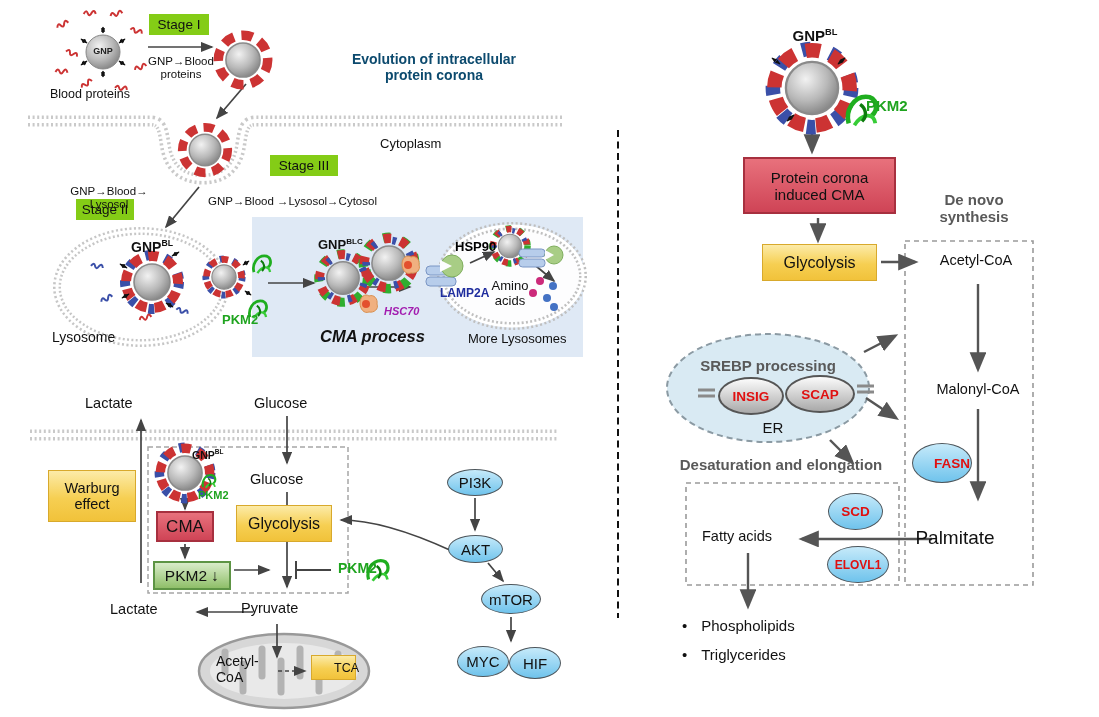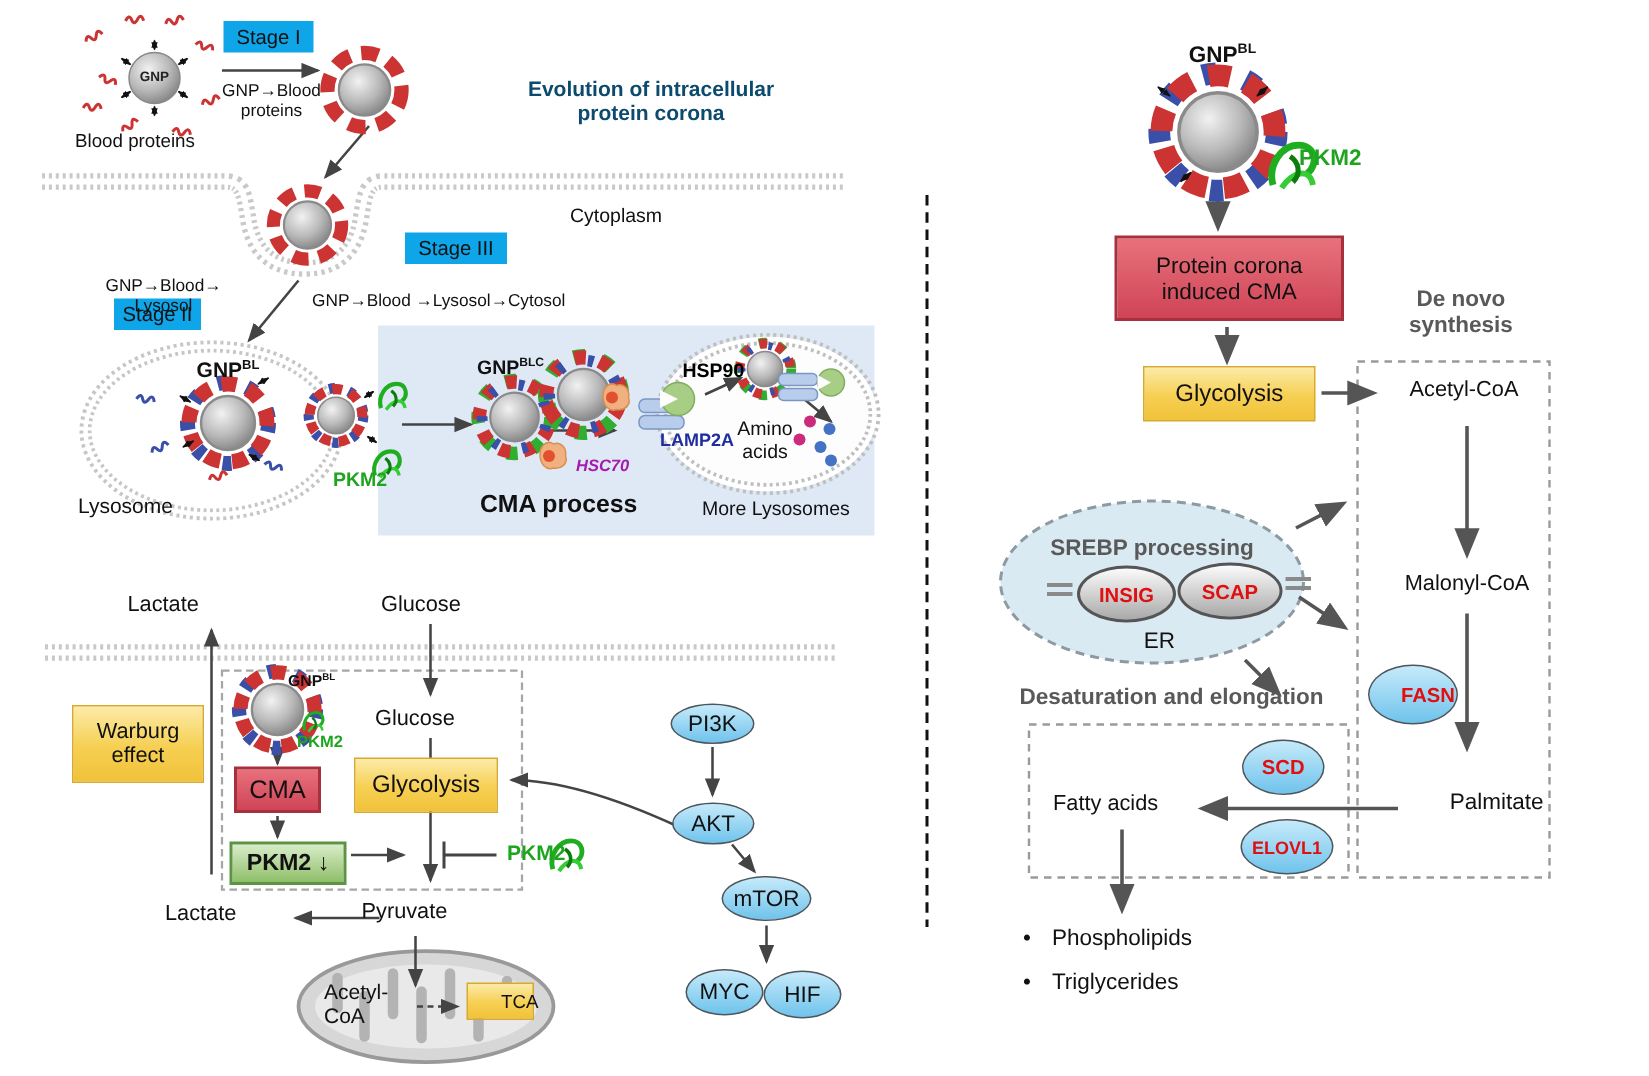--- a/index.html
+++ b/index.html
@@ -2,31 +2,31 @@
 <html><head>
 <meta charset="utf-8">
 <style>
   html,body{margin:0;padding:0;background:#fff;}
   #stage{position:relative;width:1099px;height:717px;background:#fff;overflow:hidden;
          font-family:"Liberation Sans",sans-serif;}
   .t{position:absolute;color:#111;line-height:1.12;font-family:"Liberation Sans",sans-serif;}
   .c{text-align:center;}
   .b{font-weight:bold;}
   sup{font-size:62%;vertical-align:super;}
-  .stage-label{position:absolute;background:#0ea5e9;text-align:center;font-size:13.5px;
+  .stage-label{position:absolute;background:#84cc16;text-align:center;font-size:13.5px;
                padding:3px 0;color:#111;}
   .yellow-box{position:absolute;background:linear-gradient(180deg,#fceba8,#f6cf52 55%,#f1c23a);
               border:1.5px solid #d8a92c;display:flex;align-items:center;justify-content:center;
               color:#111;box-sizing:border-box;}
   .red-box{position:absolute;background:linear-gradient(180deg,#e8717c,#cf4456);
            border:2px solid #a7303f;display:flex;align-items:center;justify-content:center;
            color:#111;box-sizing:border-box;text-align:center;}
   .green-box{position:absolute;background:linear-gradient(180deg,#d9ecc9,#8fbf69);
            border:2px solid #5d9444;display:flex;align-items:center;justify-content:center;
-           color:#111;box-sizing:border-box;font-weight:bold;}
+           color:#111;box-sizing:border-box;}
   .node{position:absolute;background:linear-gradient(180deg,#c6eafa,#6fc3ec);
         border:1.6px solid #4d565c;border-radius:50%;display:flex;align-items:center;
         justify-content:center;color:#111;box-sizing:border-box;}
   .gray-ell{position:absolute;background:linear-gradient(180deg,#fbfbfb,#a9a9a9);
         border:2px solid #555;border-radius:50%;display:flex;align-items:center;
         justify-content:center;box-sizing:border-box;}
   .red-t{color:#e01010;font-weight:bold;}
   .green-t{color:#1fa41f;font-weight:bold;}
   .gray-t{color:#595959;font-weight:bold;}
   .panel-bg{position:absolute;left:252px;top:217px;width:331px;height:140px;background:#dfe9f5;}
@@ -274,21 +274,21 @@
   <div class="t b" style="left:318px;top:237px;width:64px;font-size:13px;">
     <span>GNP</span><sup>BLC</sup>
   </div>
   <div class="t b" style="left:384px;top:305px;width:48px;font-size:11px;color:#a21caf;font-style:italic;">HSC70</div>
   <div class="t b" style="left:455px;top:240px;width:50px;font-size:13px;color:#000000;">HSP90</div>
   <div class="t b" style="left:440px;top:287px;width:54px;font-size:12px;color:#1f2d9e;">LAMP2A</div>
   <div class="t c" style="left:483px;top:279px;width:54px;font-size:13px;">
     <span>Amino</span><br>
     <span>acids</span>
   </div>
-  <div class="t b" style="left:320px;top:327px;width:130px;font-size:16.5px;">CMA process</div>
+  <div class="t b" style="left:320px;top:327px;width:130px;font-size:16.5px;font-style:italic;">CMA process</div>
   <div class="t" style="left:468px;top:332px;width:112px;font-size:13px;">More Lysosomes</div>
 
   <div class="t" style="left:85px;top:395px;width:64px;font-size:14.5px;">Lactate</div>
   <div class="t" style="left:254px;top:395px;width:70px;font-size:14.5px;">Glucose</div>
 
   <div class="yellow-box" style="left:48px;top:470px;width:88px;height:52px;font-size:14.5px;">
     <div class="c">
       <span>Warburg</span><br>
       <span>effect</span>
     </div>
@@ -336,21 +336,21 @@
 
   <div class="t gray-t c" style="left:920px;top:192px;width:108px;font-size:15px;">
     <span>De novo</span><br>
     <span>synthesis</span>
   </div>
   <div class="t c" style="left:928px;top:252px;width:96px;font-size:14.5px;">Acetyl-CoA</div>
   <div class="t c" style="left:925px;top:381px;width:106px;font-size:14.5px;">Malonyl-CoA</div>
   <div class="node" style="left:912px;top:443px;width:60px;height:40px;">
     <span class="red-t" style="font-size:13.5px;padding-left:20px;">FASN</span>
   </div>
-  <div class="t c" style="left:937px;top:527px;width:92px;font-size:15px;text-align:right;">Palmitate</div>
+  <div class="t c" style="left:909px;top:527px;width:92px;font-size:19px;">Palmitate</div>
 
   <div class="t gray-t c" style="left:688px;top:358px;width:160px;font-size:15px;">SREBP processing</div>
   <div class="gray-ell" style="left:718px;top:377px;width:66px;height:38px;">
     <span class="red-t" style="font-size:13.5px;">INSIG</span>
   </div>
   <div class="gray-ell" style="left:785px;top:375px;width:70px;height:38px;">
     <span class="red-t" style="font-size:13.5px;">SCAP</span>
   </div>
   <div class="t c" style="left:755px;top:420px;width:36px;font-size:15px;">ER</div>
 

